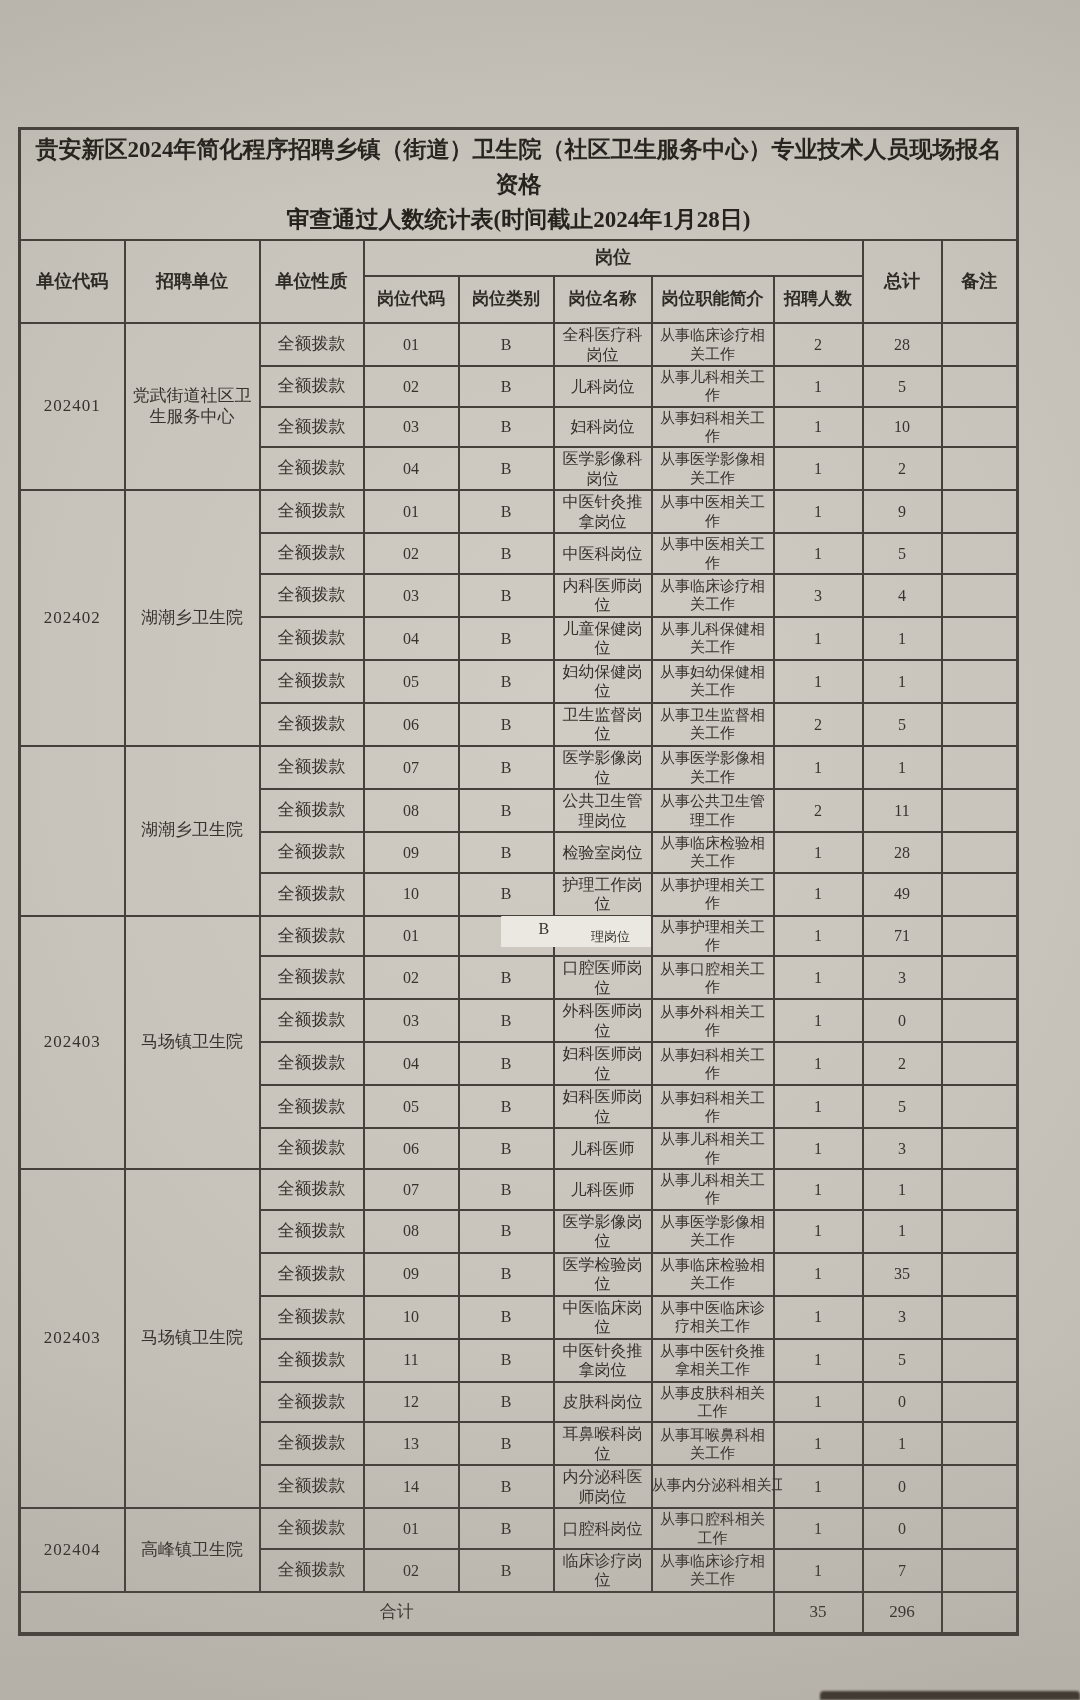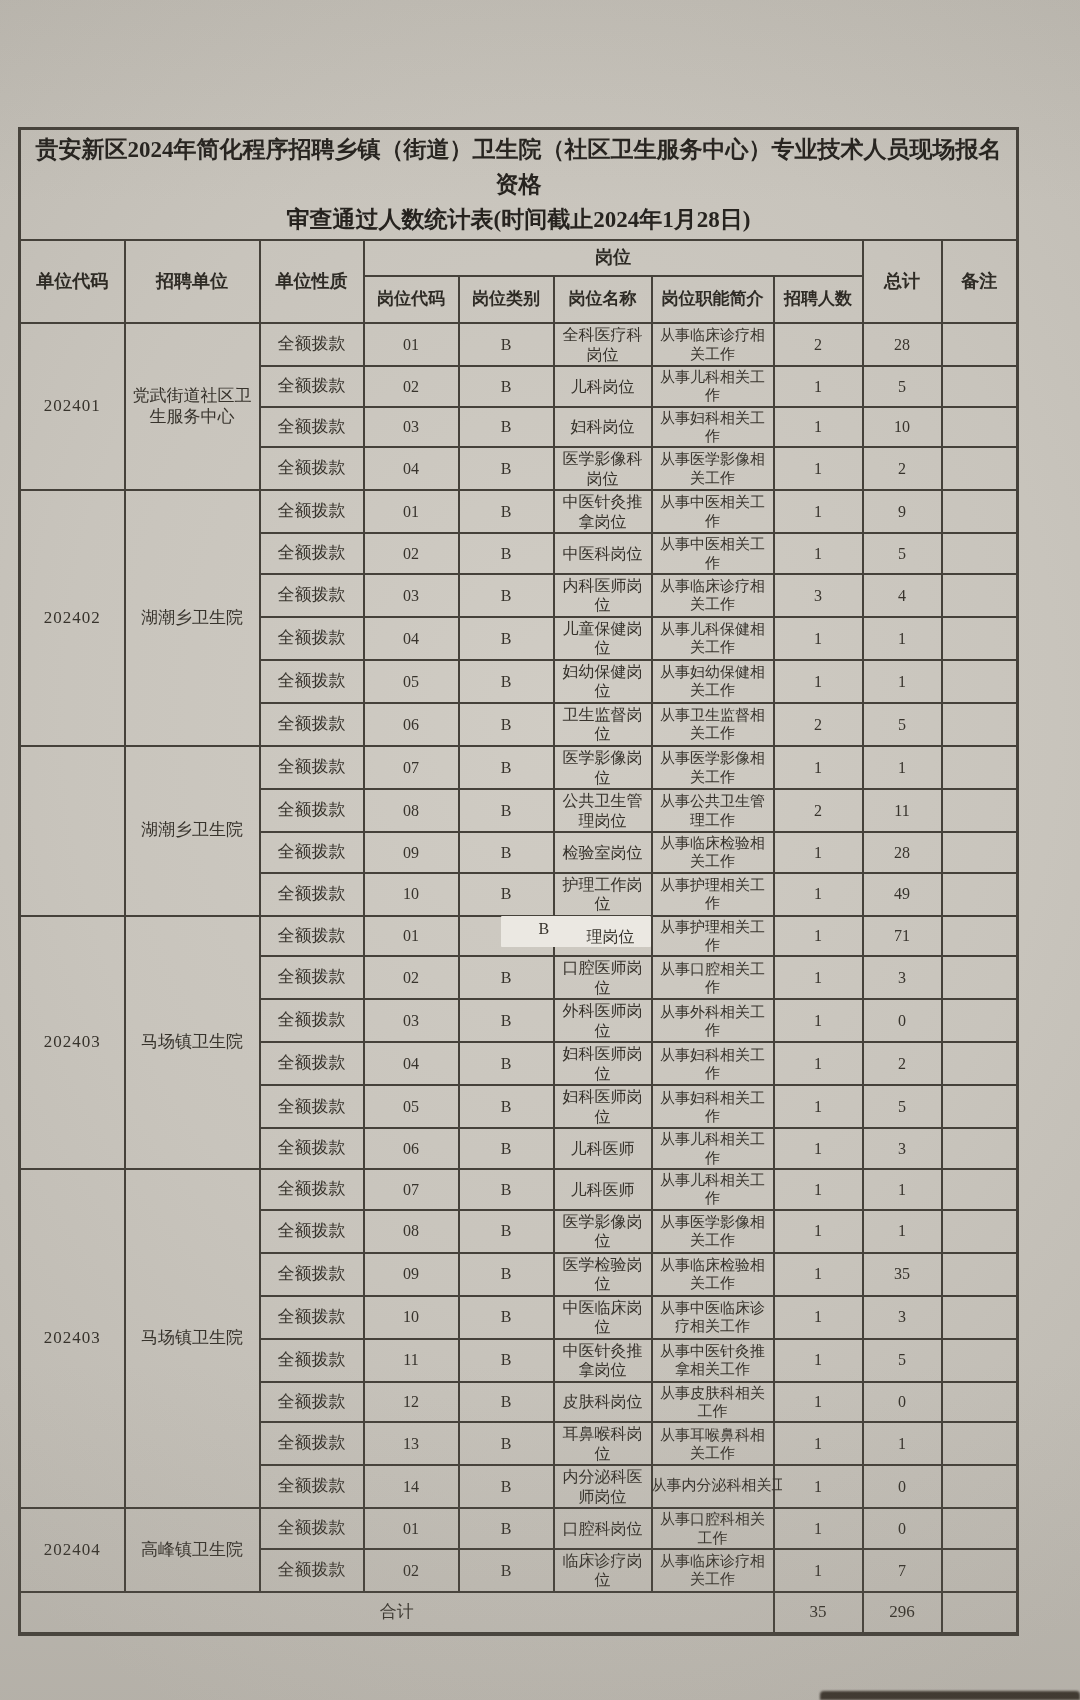--- a/index.html
+++ b/index.html
@@ -41,21 +41,21 @@
   .c-pcode,.c-ptype,.c-recruit,.c-total{font-size:16px;}
   .c-pname{font-size:16px;padding:1px 4px;}
   .c-duty{font-size:15px;padding:1px 2px;}
   
   td.patched-name{position:relative;}
   td.patched-name .patch{
     position:absolute;left:-54px;top:-1px;width:150px;height:31px;
     background:var(--patch,#ebe8e2);z-index:1;border-radius:1px;
   }
   td.patched-name .patch-b{position:absolute;left:-16px;top:2px;z-index:2;font-size:16px;}
-  td.patched-name .patch-text{position:relative;z-index:2;display:block;margin-top:1px;padding-left:16px;font-size:16px;font-family:Liberation Serif, serif;}
+  td.patched-name .patch-text{position:relative;z-index:2;display:block;margin-top:1px;padding-left:16px;font-size:13px;font-family:Liberation Serif, serif;}
   
   .duty-clip{display:inline-block;white-space:nowrap;overflow:hidden;width:130px;margin:0 -7px;text-align:left;padding-left:3px;}
   .edge-shadow{
     position:absolute;left:820px;top:1691px;width:260px;height:9px;
     background:#3a332b;border-radius:4px 4px 0 0;filter:blur(1.2px);
   }
 </style>
 </head>
 <body>
 

